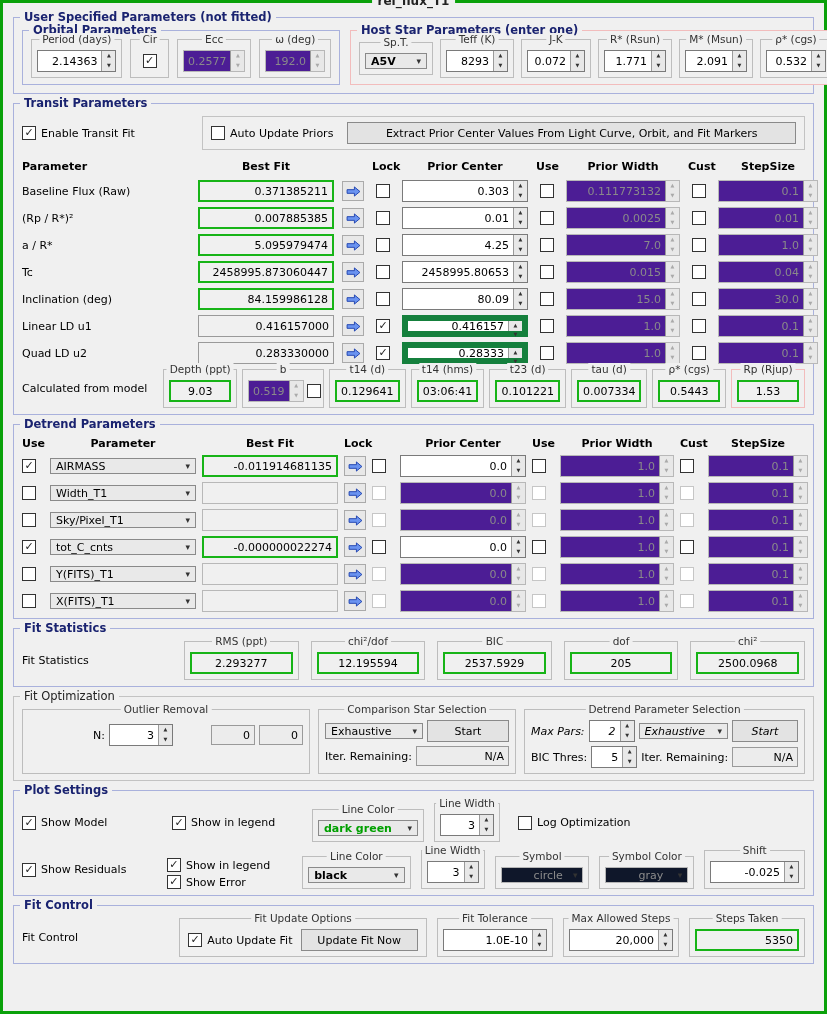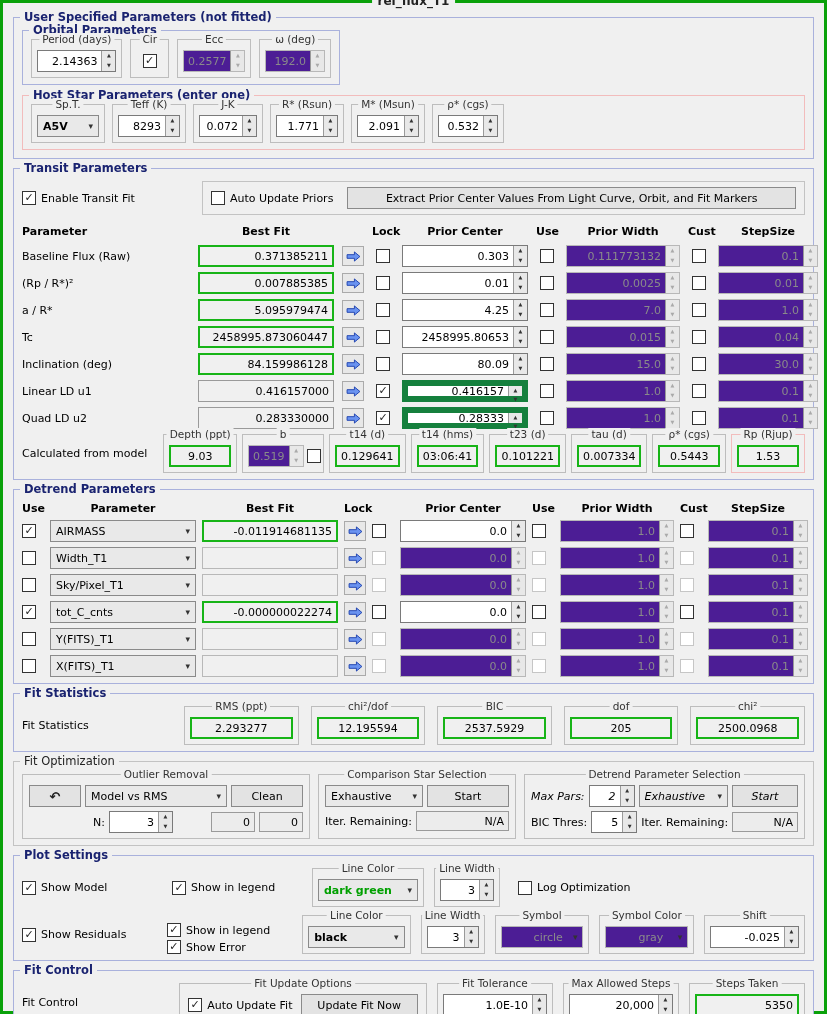--- a/index.html
+++ b/index.html
@@ -29,25 +29,25 @@
   
   .vbox{height:22px;box-sizing:border-box;border:2px solid #17b417;background:#f0f0f0;display:flex;align-items:center;font-size:11px;color:#000;}
   .vbox .fv{flex:1;text-align:right;padding:0 4px;white-space:nowrap;}
   .vbox.center .fv{text-align:center;}
   .vbox.gray{border:1px solid #9a9a9a;}
   .vbox.empty{border:1px solid #b8b8b8;background:#f0f0f0;}
   
   .cb{width:14px;height:14px;box-sizing:border-box;border:1px solid #333;background:#fff;font-size:11px;line-height:12px;text-align:center;color:#222;flex:none;}
   .cb.dim{border-color:#c6c6c6;}
   
-  .dd{display:flex;align-items:center;height:22px;box-sizing:border-box;border:1px solid #8a8a8a;background:#e9e9e9;padding:0 5px;font-size:11px;color:#000;}
+  .dd{display:flex;align-items:center;height:16px;box-sizing:border-box;border:1px solid #8a8a8a;background:#e9e9e9;padding:0 5px;font-size:11px;color:#000;}
   .dd .dv{flex:1;white-space:nowrap;overflow:hidden;}
   .dd .ch{font-size:9px;color:#333;}
   .dd .ch::after{content:"▾";}
-  .dd.dis{color:#8b8b8b;border-color:#b5b5b5;background:#4c1d95;padding-left:32px;}
+  .dd.dis{color:#8b8b8b;border-color:#b5b5b5;background:#0f172a;padding-left:32px;}
   .dd.dis .dv{color:#8b8b8b;}
   .dd.bold .dv{font-weight:bold;}
   .dd.green .dv{color:#00a000;font-weight:bold;}
   
   .btn{height:22px;box-sizing:border-box;background:#e3e3e3;border:1px solid #8a8a8a;display:flex;align-items:center;justify-content:center;font-size:11px;color:#000;padding:0 8px;}
   .arrbtn{width:22px;height:20px;box-sizing:border-box;border:1px solid #aaa;background:#e8e8e8;display:flex;align-items:center;justify-content:center;}
   
   .row{display:flex;align-items:center;}
   .trow{display:grid;grid-template-columns:168px 136px 22px 22px 126px 22px 114px 22px 100px;column-gap:8px;align-items:center;margin-bottom:5px;}
   .thead{margin-bottom:7px;}
@@ -63,21 +63,21 @@
   .undo::after{content:"↶";}
 </style>
 </head>
 <body>
 
 <div class="panel">
   <div class="panel-title">rel_flux_T1</div>
 
   <div class="gb" style="padding-bottom:8px;">
     <span class="t">User Specified Parameters (not fitted)</span>
-    <div class="row" style="gap:10px;align-items:stretch;flex-direction:column;">
+    <div class="row" style="gap:10px;align-items:stretch;">
       <div class="gb" style="margin:0;flex:none;width:318px;padding:6px 8px 6px;">
         <span class="t">Orbital Parameters</span>
         <div class="row" style="gap:8px;margin-top:2px;">
           <div class="fgb" style="width:108px;">
             <span class="t">Period (days)</span>
             <div class="fld">
                 <span class="fv">2.14363</span>
                 <span class="sp">
                   <i class="u"></i>
                   <i class="d"></i>
@@ -807,30 +807,20 @@
           </div>
       </div>
     </div>
   </div>
 
   <div class="gb plain">
     <span class="t">Fit Optimization</span>
     <div class="row" style="gap:8px;align-items:stretch;">
       <div class="fgb" style="width:288px;padding:10px 6px 0;">
         <span class="t">Outlier Removal</span>
-        <div class="row" style="gap:4px;">
-          <div class="btn" style="width:52px;">
-              <span class="undo"></span>
-            </div>
-          <div class="dd" style="flex:1;">
-              <span class="dv">Model vs RMS</span>
-              <span class="ch"></span>
-            </div>
-          <div class="btn" style="width:72px;">Clean</div>
-        </div>
         <div class="row" style="gap:4px;margin-top:4px;justify-content:flex-end;">
           <span class="lbl">N:</span>
           <div class="fld" style="width:64px;">
               <span class="fv">3</span>
               <span class="sp">
                 <i class="u"></i>
                 <i class="d"></i>
               </span>
             </div>
           <span style="width:30px;"></span>

